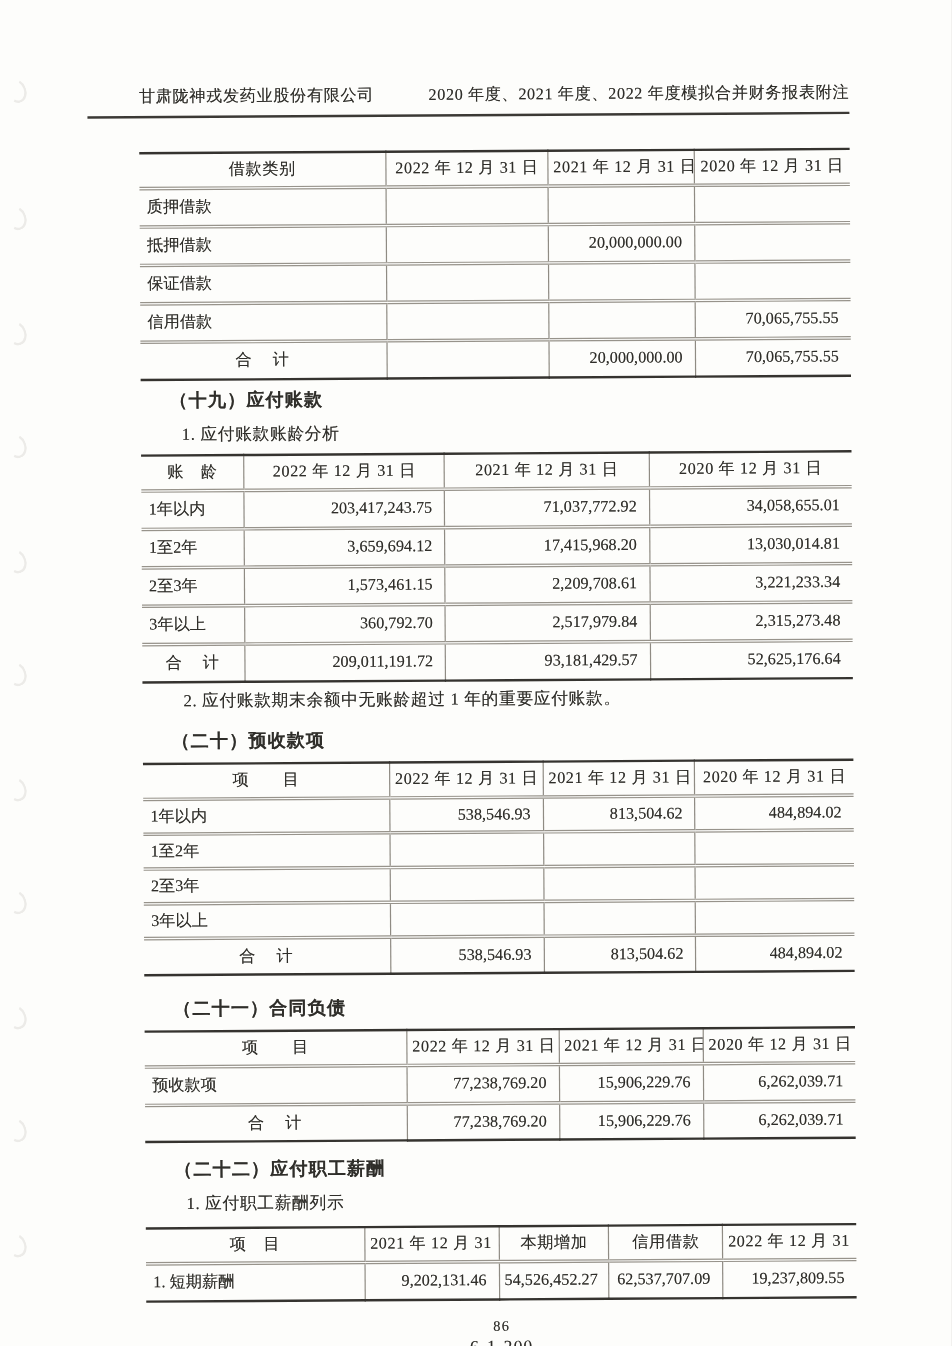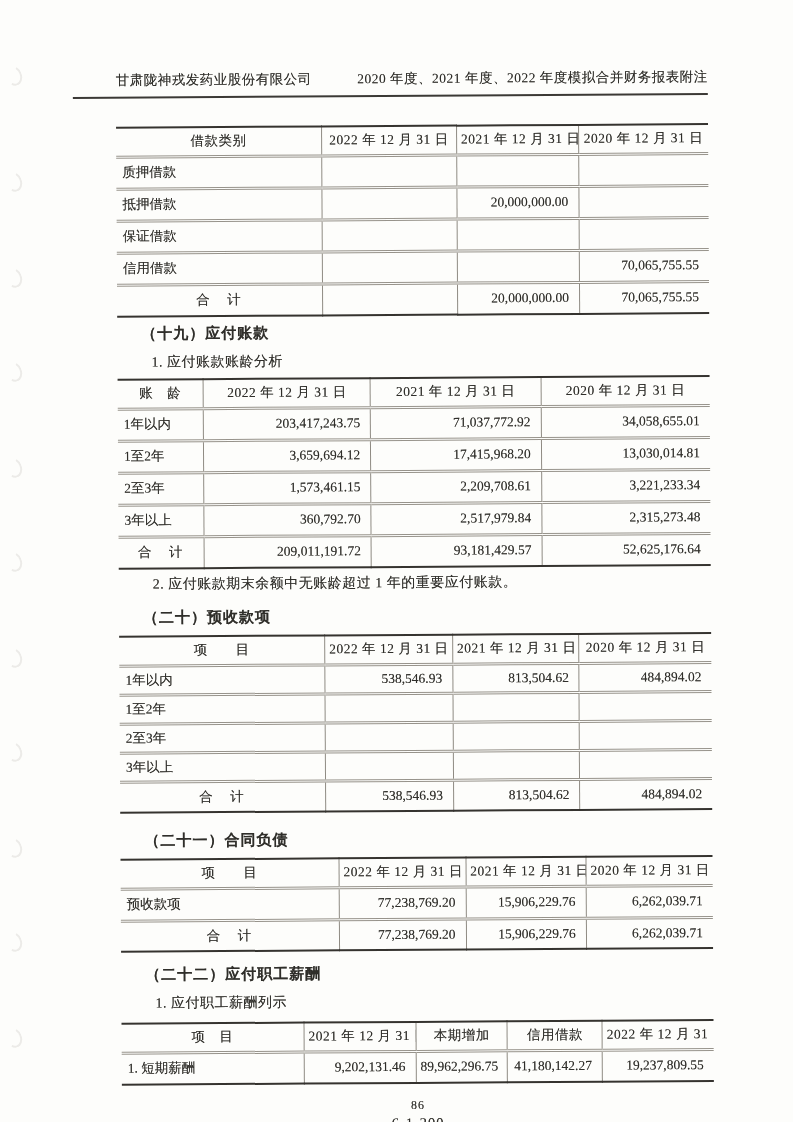--- a/index.html
+++ b/index.html
@@ -345,22 +345,22 @@
             <th>2021 年 12 月 31 日</th>
             <th>本期增加</th>
             <th>信用借款</th>
             <th>2022 年 12 月 31 日</th>
           </tr>
         </thead>
         <tbody>
           <tr>
             <td class="label">1. 短期薪酬</td>
             <td class="num">9,202,131.46</td>
-            <td class="num">89,962,296.75</td>
-            <td class="num">41,180,142.27</td>
+            <td class="num">54,526,452.27</td>
+            <td class="num">62,537,707.09</td>
             <td class="num">19,237,809.55</td>
           </tr>
         </tbody>
       </table>
 
       <div class="page-footer">
         <div class="footer-page-num">86</div>
         <div class="footer-doc-num">6-1-200</div>
       </div>
 

